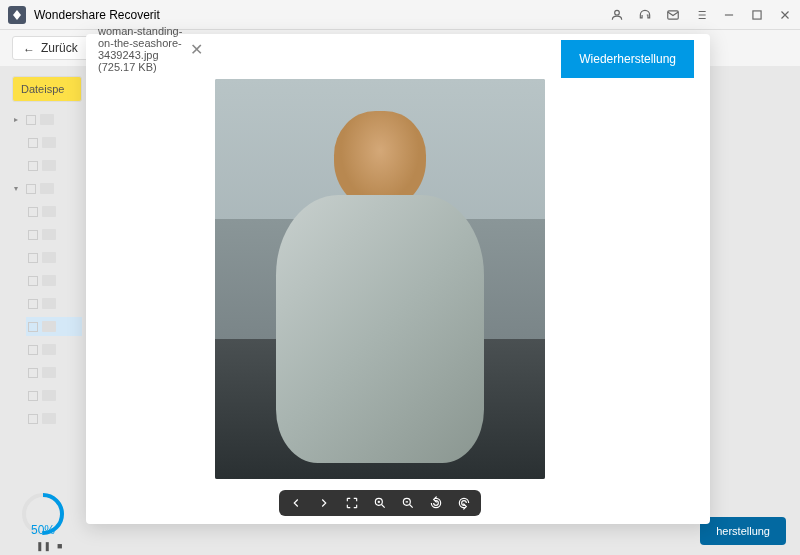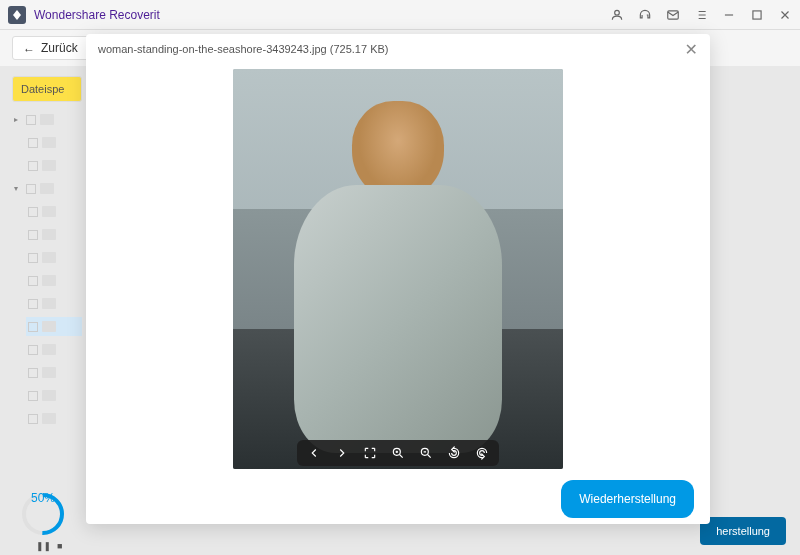--- a/index.html
+++ b/index.html
@@ -1,65 +1,65 @@
 <!DOCTYPE html>
 <html><head>
 <meta charset="utf-8">
 <style>
 * { margin: 0; padding: 0; box-sizing: border-box; font-family: -apple-system, BlinkMacSystemFont, "Segoe UI", sans-serif; }
 body { background: #e8e8e8; width: 800px; height: 555px; overflow: hidden; position: relative; }
 
 .titlebar { height: 30px; background: #f5f5f5; display: flex; align-items: center; padding: 0 8px; border-bottom: 1px solid #ddd; }
 .app-icon { width: 18px; height: 18px; background: #4a5568; border-radius: 3px; display: flex; align-items: center; justify-content: center; margin-right: 8px; }
 .app-icon svg { width: 12px; height: 12px; }
-.app-title { font-size: 12px; color: #4c1d95; flex: 1; }
+.app-title { font-size: 12px; color: #000000; flex: 1; }
 .titlebar-icons { display: flex; gap: 14px; align-items: center; }
 .titlebar-icons span { color: #666; cursor: pointer; display: flex; }
 .titlebar-icons svg { width: 14px; height: 14px; stroke: #666; }
 
 .toolbar { height: 36px; background: #f5f5f5; display: flex; align-items: center; padding: 0 12px; }
 .back-btn { display: flex; align-items: center; gap: 6px; font-size: 12px; color: #333; cursor: pointer; padding: 4px 10px; border: 1px solid #ddd; border-radius: 3px; background: #fff; }
 
 .sidebar { position: absolute; left: 12px; top: 76px; width: 70px; height: 430px; }
 .tree-header { font-size: 11px; color: #555; padding: 6px 8px; background: #fde047; border: 1px solid #ddd; border-radius: 3px; margin-bottom: 8px; }
 .tree-item { display: flex; align-items: center; gap: 4px; padding: 4px 2px; font-size: 11px; color: #888; margin-bottom: 4px; }
 .tree-item .arrow { width: 8px; font-size: 8px; }
 .tree-item .chk { width: 10px; height: 10px; border: 1px solid #ccc; }
 .tree-item .fldr { width: 14px; height: 11px; background: #ddd; border-radius: 1px; }
 .tree-child { margin-left: 14px; }
 .tree-item.sel { background: #d4e8f7; }
 
 .progress-ring { position: absolute; left: 20px; bottom: 18px; width: 46px; height: 46px; }
 .progress-ring svg { transform: rotate(-90deg); }
-.progress-text { position: absolute; top: 0; left: 0; width: 46px; height: 46px; display: flex; align-items: flex-start; justify-content: center; font-size: 12px; color: #0099e5; font-weight: 500; }
+.progress-text { position: absolute; top: 0; left: 0; width: 46px; height: 46px; display: flex; align-items: flex-end; justify-content: center; font-size: 12px; color: #0099e5; font-weight: 500; }
 .play-controls { position: absolute; left: 36px; bottom: 4px; display: flex; gap: 6px; }
 .play-controls span { font-size: 9px; color: #555; cursor: pointer; }
 
 .bottom-btn { position: absolute; right: 14px; bottom: 10px; background: #0369a1; color: #fff; font-size: 11px; padding: 8px 16px; border-radius: 4px; cursor: pointer; }
 
-.modal { position: absolute; left: 86px; top: 34px; width: 624px; height: 490px; background: #fff; border-radius: 4px; box-shadow: 0 4px 20px rgba(0,0,0,0.15); display: flex; flex-direction: column; }
+.modal { position: absolute; left: 86px; top: 34px; width: 624px; height: 490px; background: #fff; border-radius: 4px; box-shadow: 0 4px 20px rgba(0,0,0,0.15); display: flex; flex-direction: row; }
 .modal-header { height: 30px; display: flex; align-items: center; padding: 0 12px; }
 .modal-title { font-size: 11px; color: #555; flex: 1; }
 .modal-close { cursor: pointer; color: #888; font-size: 16px; }
 .modal-body { flex: 1; display: flex; align-items: center; justify-content: center; background: #fff; position: relative; }
 .preview-img { width: 330px; height: 400px; border-radius: 2px; background: linear-gradient(180deg, #a8b5b8 0%, #9aa5a8 40%, #6b7578 100%); position: relative; overflow: hidden; }
 .sky { position: absolute; top: 0; left: 0; right: 0; height: 45%; background: linear-gradient(180deg, #b8c4c6 0%, #a8b5b8 100%); }
 .sea { position: absolute; top: 35%; left: 0; right: 0; height: 30%; background: linear-gradient(180deg, #8a9698 0%, #7a8588 100%); }
 .beach { position: absolute; bottom: 0; left: 0; right: 0; height: 35%; background: linear-gradient(180deg, #4a5052 0%, #2a3032 100%); }
 .figure { position: absolute; top: 8%; left: 15%; width: 70%; height: 88%; }
 .head { position: absolute; top: 0; left: 30%; width: 40%; height: 28%; background: radial-gradient(ellipse at 50% 40%, #d4a878 0%, #b88850 60%); border-radius: 45% 45% 50% 50%; }
 .hair { position: absolute; top: -2%; left: 22%; width: 56%; height: 32%; background: linear-gradient(180deg, #8a6840 0%, #a87850 50%, #6a5030 100%); border-radius: 50% 50% 40% 40%; z-index: -1; }
 .body-shape { position: absolute; top: 24%; left: 5%; width: 90%; height: 76%; background: linear-gradient(135deg, #c8d0ce 0%, #a8b4b0 50%, #8a9690 100%); border-radius: 30% 30% 20% 20%; }
 
 .img-toolbar { position: absolute; bottom: 8px; left: 50%; transform: translateX(-50%); background: rgba(30,30,30,0.9); border-radius: 6px; padding: 6px 10px; display: flex; gap: 14px; align-items: center; }
 .img-toolbar span { color: #fff; cursor: pointer; display: flex; }
 .img-toolbar svg { width: 14px; height: 14px; }
 
 .modal-footer { height: 50px; display: flex; align-items: center; justify-content: flex-end; padding: 0 16px; }
-.recover-btn { background: #0099e5; color: #fff; font-size: 12px; padding: 12px 18px; border-radius: 12px; cursor: pointer; }
+.recover-btn { background: #0099e5; color: #fff; font-size: 12px; padding: 12px 18px; border-radius: 0; cursor: pointer; }
 </style>
 </head>
 <body>
 
 <div class="titlebar">
   <div class="app-icon">
     <svg viewBox="0 0 24 24" fill="#fff">
         <path d="M12 2L4 12l8 10 8-10z"></path>
       </svg>
   </div>

